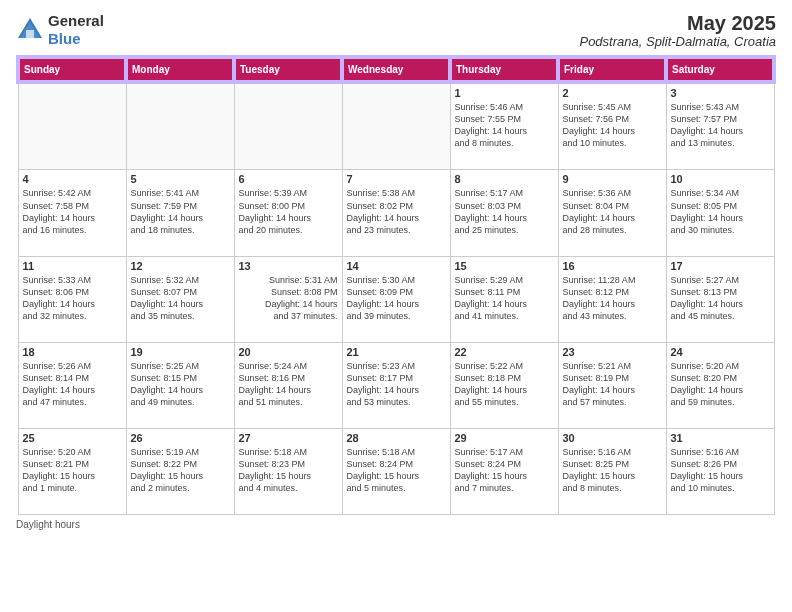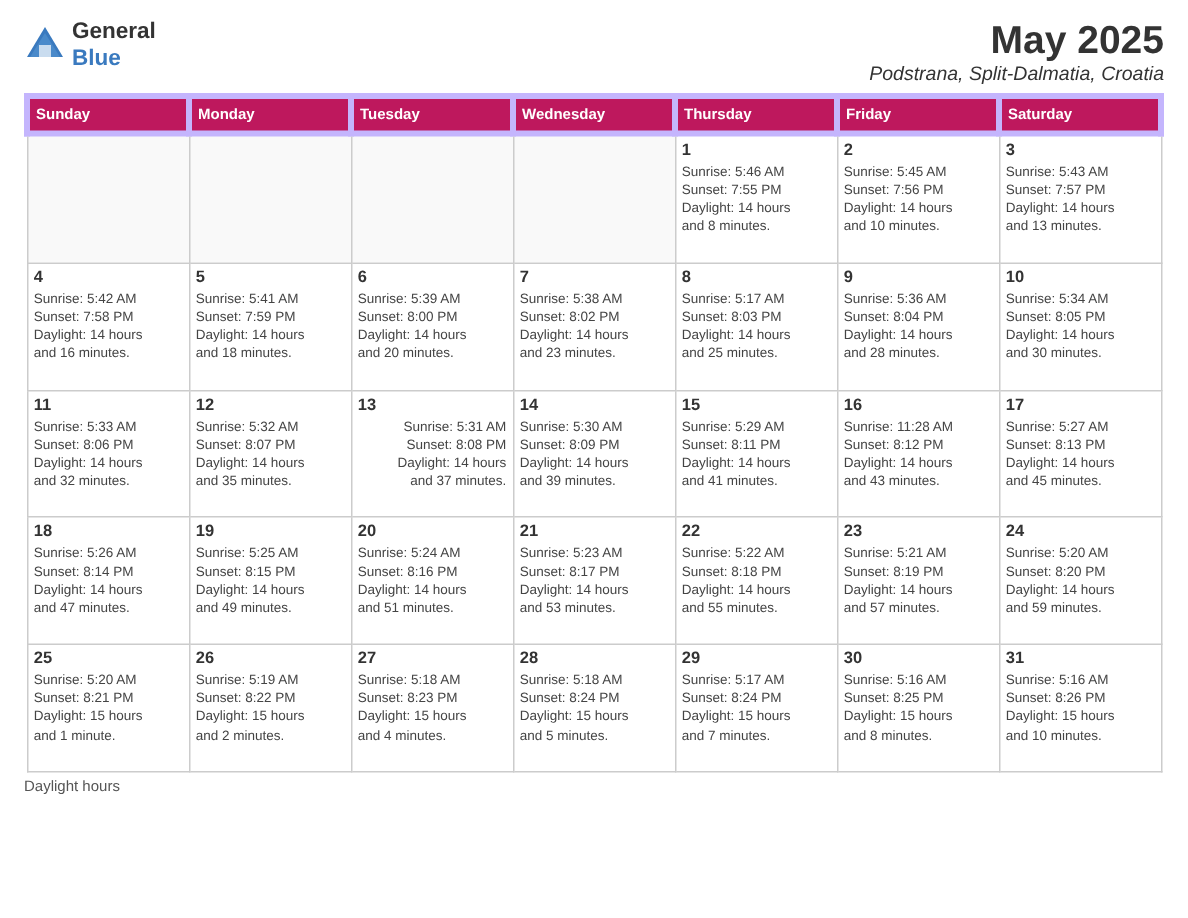--- a/index.html
+++ b/index.html
@@ -42,21 +42,21 @@
       text-align: right;
     }
     .logo-icon {
       width: 28px;
       height: 28px;
     }
     .title-block {
       text-align: right;
     }
     .cal-title {
-      font-size: 26px;
+      font-size: 20px;
       font-weight: bold;
       color: #333;
       line-height: 1.1;
     }
     .cal-subtitle {
       font-size: 13px;
       color: #333;
       font-style: italic;
     }
     .calendar {

